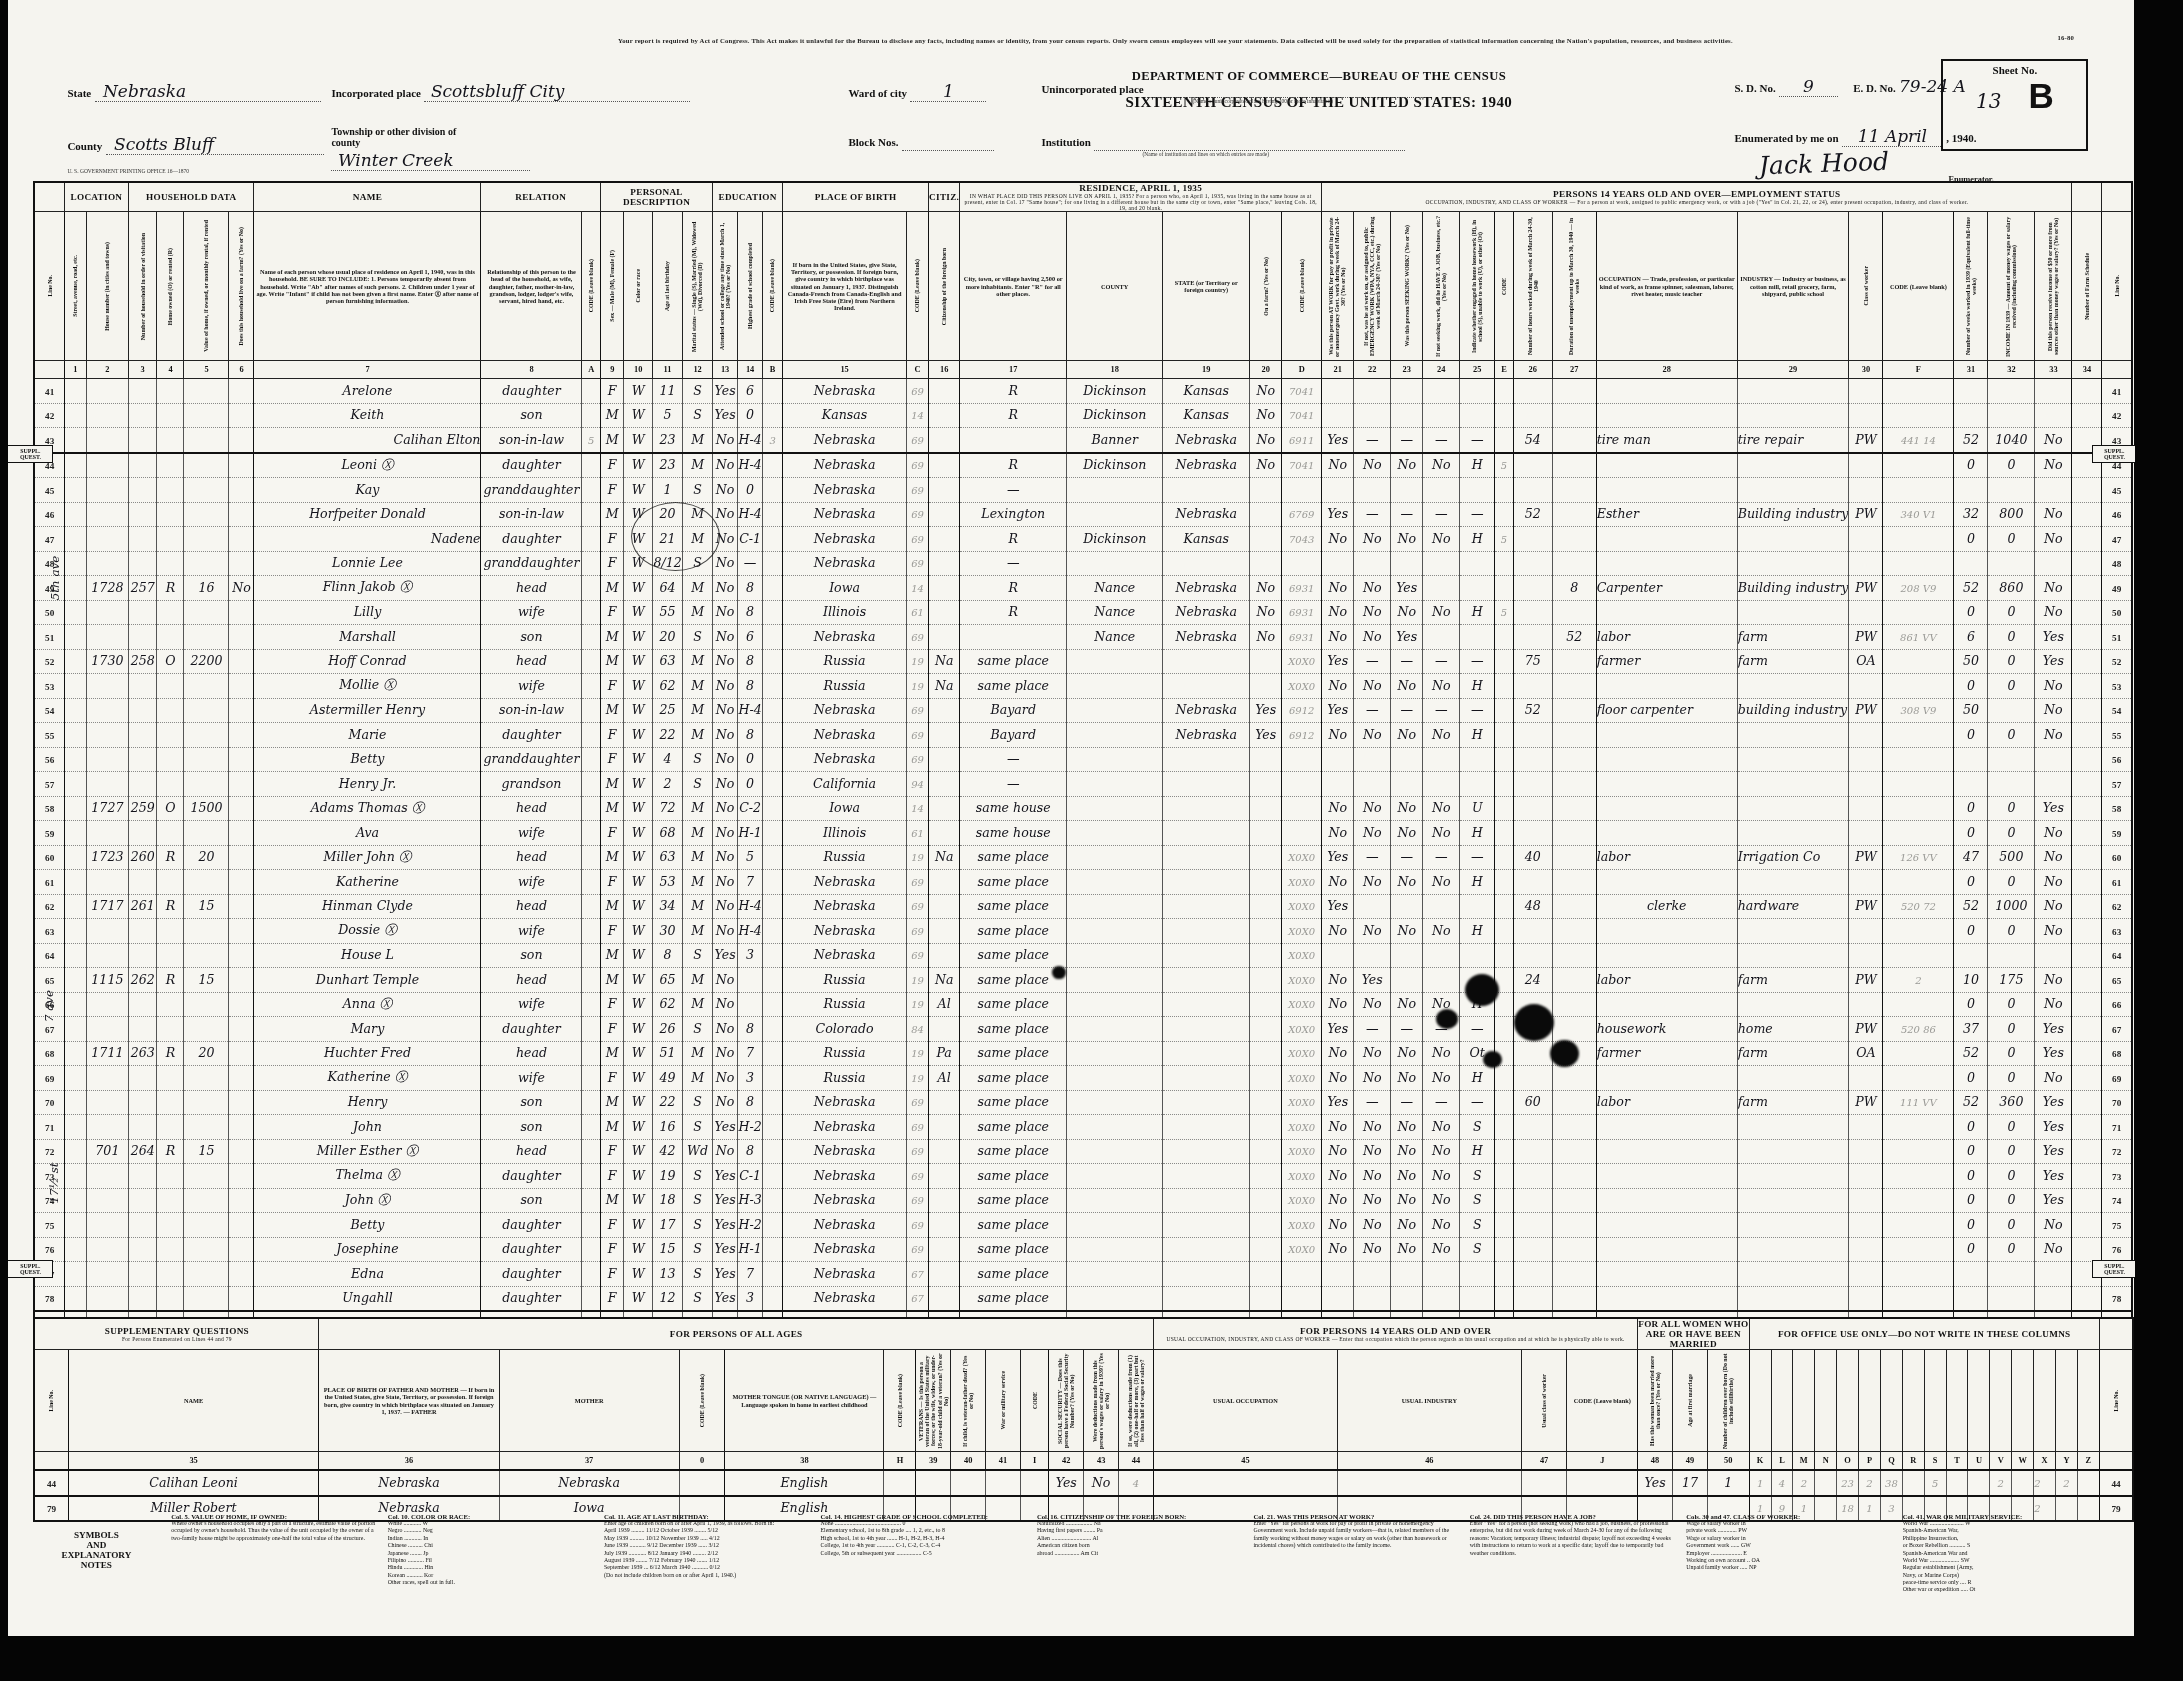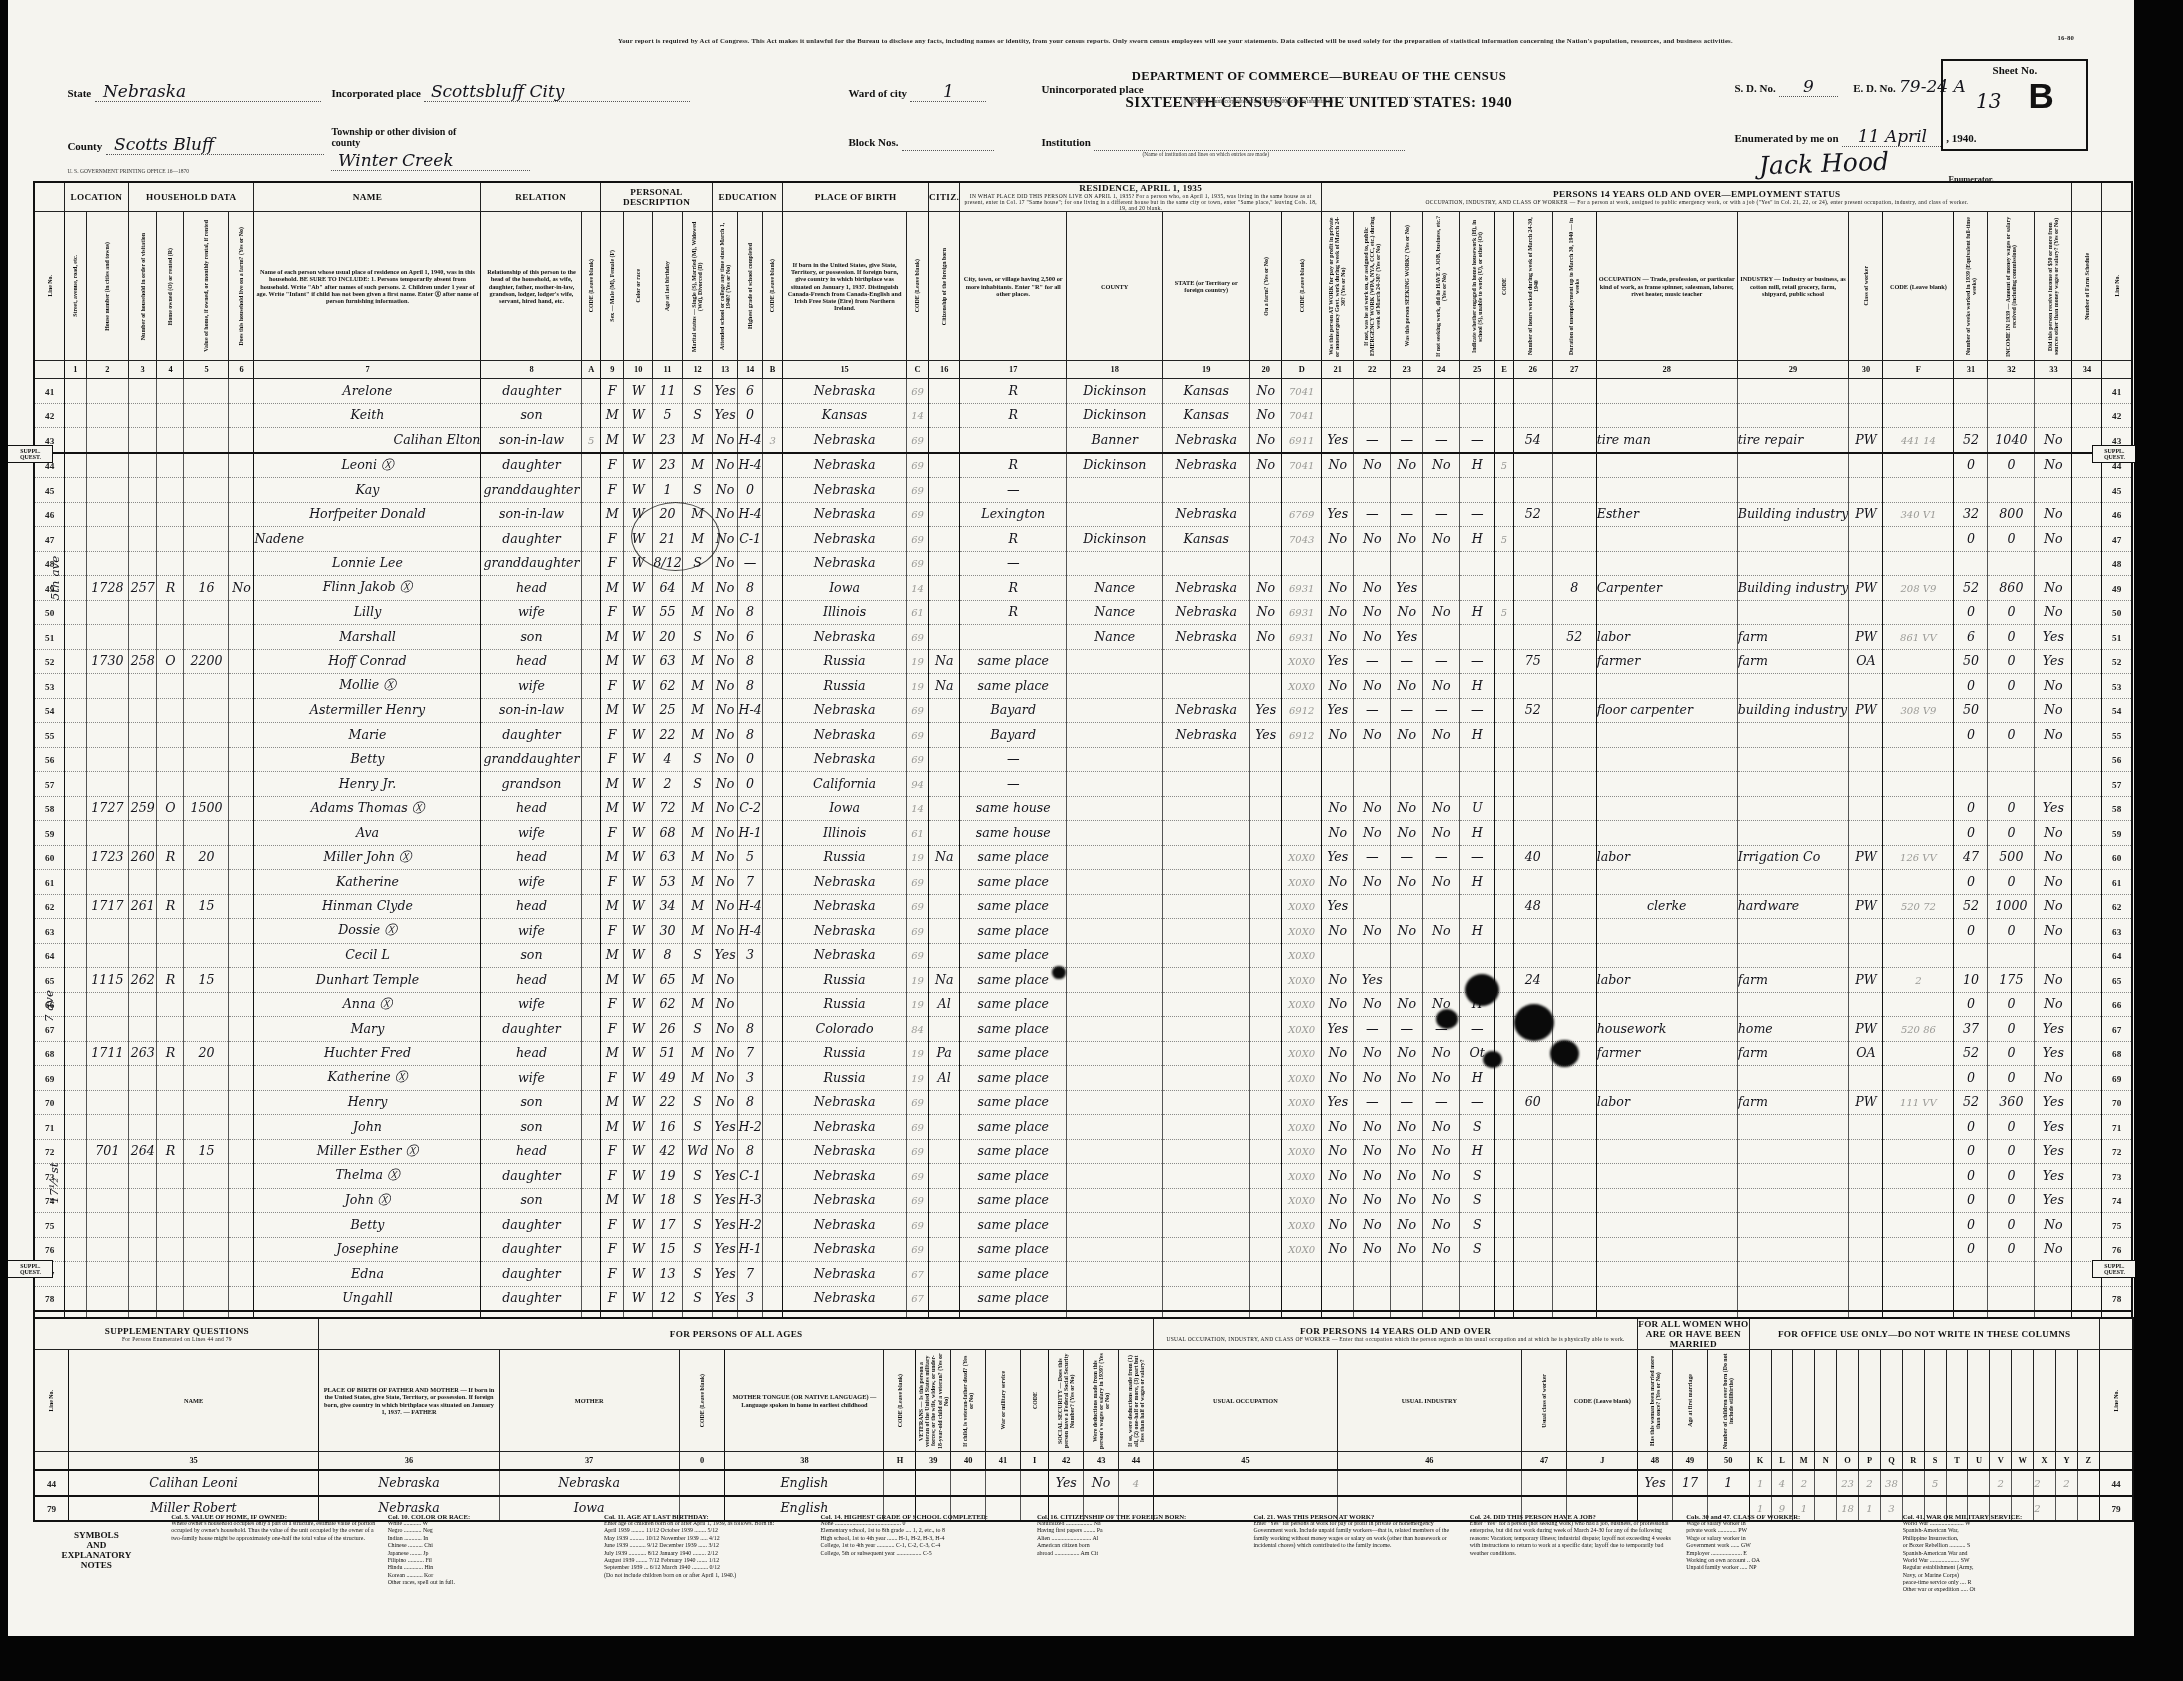--- a/index.html
+++ b/index.html
@@ -617,21 +617,21 @@
               <td class="heavyR"><span class="lnno">46</span></td>
             </tr>
             <tr>
               <td class="heavyR"><span class="lnno">47</span></td>
               <td></td>
               <td></td>
               <td></td>
               <td></td>
               <td></td>
               <td class="heavyR"></td>
-              <td class="heavyR" style="text-align: left;"><span class="hw">Nadene</span></td>
+              <td class="heavyR" style="text-align: right;"><span class="hw">Nadene</span></td>
               <td><span class="hw">daughter</span></td>
               <td class="heavyR"></td>
               <td><span class="hw">F</span></td>
               <td><span class="hw">W</span></td>
               <td><span class="hw">21</span></td>
               <td><span class="hw">M</span></td>
               <td><span class="hw">No</span></td>
               <td><span class="hw">C-1</span></td>
               <td class="heavyR"></td>
               <td><span class="hw">Nebraska</span></td>
@@ -1365,21 +1365,21 @@
               <td class="heavyR"><span class="lnno">63</span></td>
             </tr>
             <tr>
               <td class="heavyR"><span class="lnno">64</span></td>
               <td></td>
               <td></td>
               <td></td>
               <td></td>
               <td></td>
               <td class="heavyR"></td>
-              <td class="heavyR" style="text-align: center;"><span class="hw">Cecil L</span></td>
+              <td class="heavyR" style="text-align: center;"><span class="hw">House L</span></td>
               <td><span class="hw">son</span></td>
               <td class="heavyR"></td>
               <td><span class="hw">M</span></td>
               <td><span class="hw">W</span></td>
               <td><span class="hw">8</span></td>
               <td><span class="hw">S</span></td>
               <td><span class="hw">Yes</span></td>
               <td><span class="hw">3</span></td>
               <td class="heavyR"></td>
               <td><span class="hw">Nebraska</span></td>

